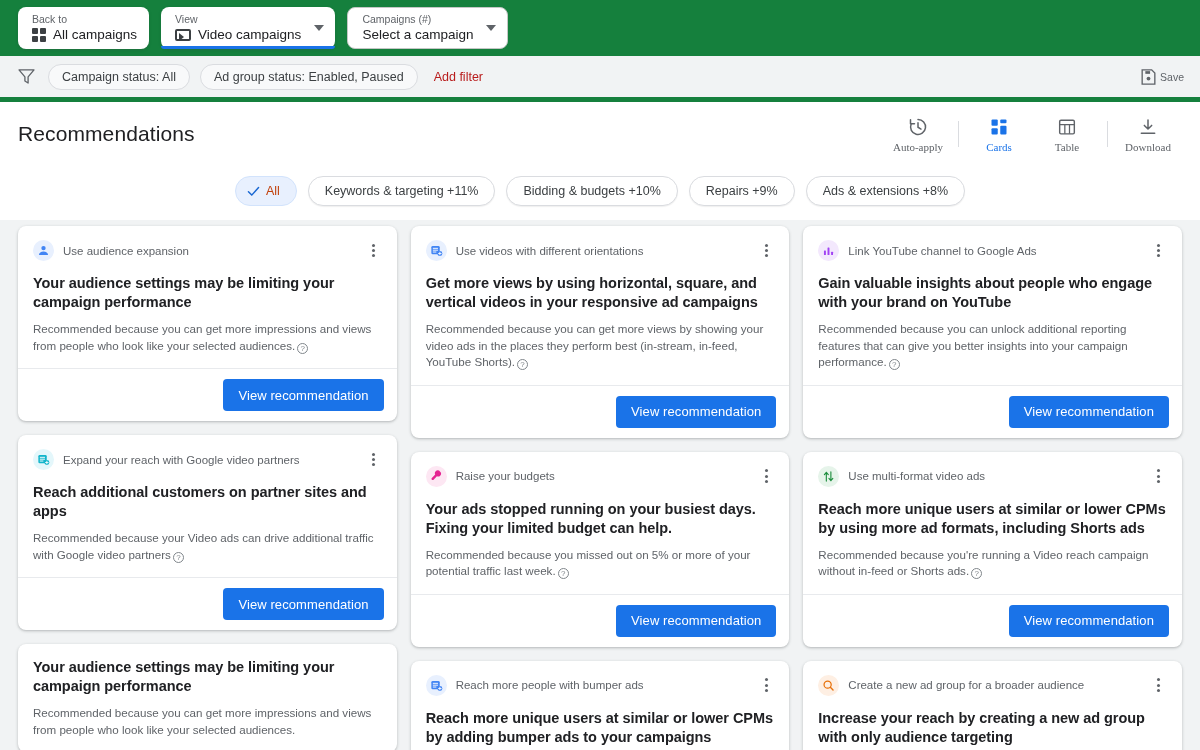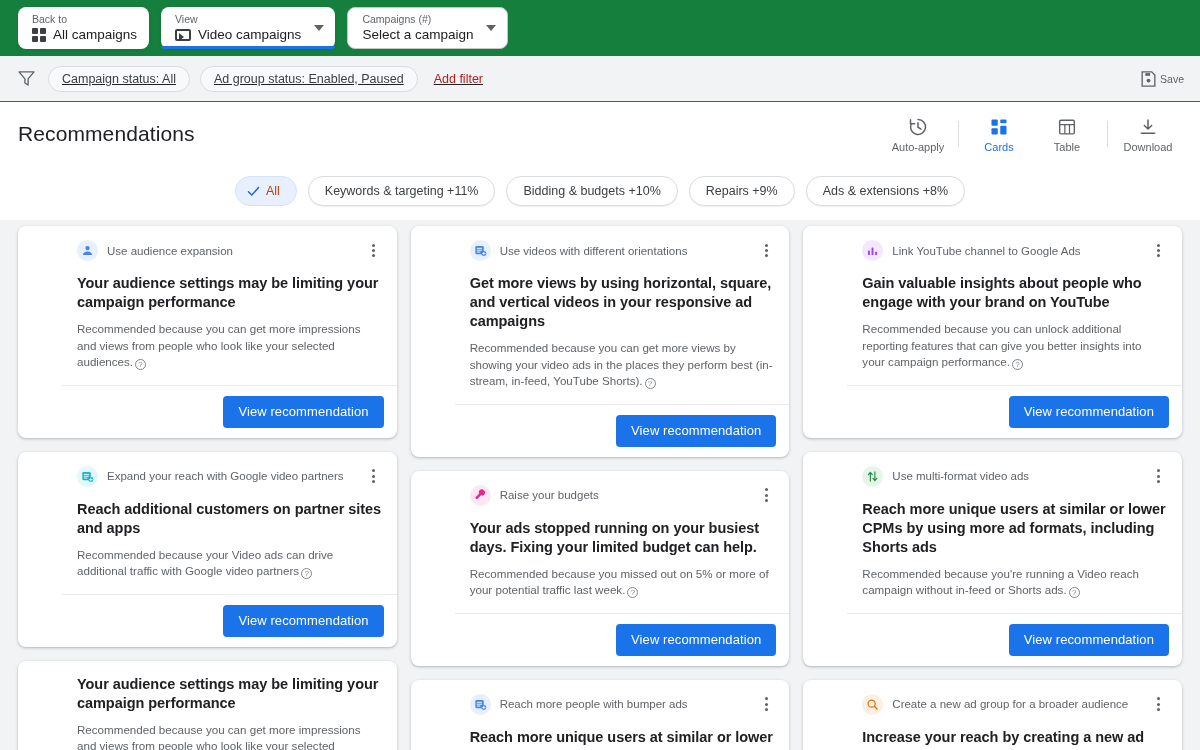--- a/index.html
+++ b/index.html
@@ -96,23 +96,22 @@
   }
 
   
   .filterbar {
     height: 46px;
     background: #f1f3f4;
     display: flex;
     align-items: center;
     padding: 0 18px;
     gap: 10px;
-    border-bottom: 1px solid #15803d;
+    border-bottom: 5px solid #15803d;
     position: relative;
-    text-decoration: underline;
   }
   .funnel {
     width: 17px; height: 15px;
     margin-right: 3px;
     flex: 0 0 auto;
   }
   .chip {
     height: 26px;
     border: 1px solid #dadce0;
     border-radius: 13px;
@@ -166,20 +165,21 @@
   .vt {
     display: flex;
     flex-direction: column;
     align-items: center;
     justify-content: center;
     gap: 4px;
     width: 68px;
     font-size: 11px;
     color: #5f6368;
     padding-top: 2px;
+    font-family: Liberation Serif, serif;
   }
   .vt.active { color: #1a73e8; }
   .vt-sep {
     width: 1px;
     height: 26px;
     background: #dadce0;
     margin: 0 6px;
   }
 
   
@@ -226,21 +226,20 @@
     align-items: start;
   }
   .col { display: flex; flex-direction: column; gap: 14px; }
   .card {
     background: #fff;
     border-radius: 8px;
     box-shadow: 0 1px 2px rgba(60,64,67,.22), 0 1px 3px 1px rgba(60,64,67,.09);
     overflow: hidden;
     display: flex;
     flex-direction: column;
-    padding-left: 44px;
   }
   .card-body { padding: 14px 15px 14px; flex: 1; }
   .card-top {
     display: flex;
     align-items: center;
     gap: 9px;
     margin-bottom: 13px;
   }
   .badge {
     width: 21px; height: 21px;

